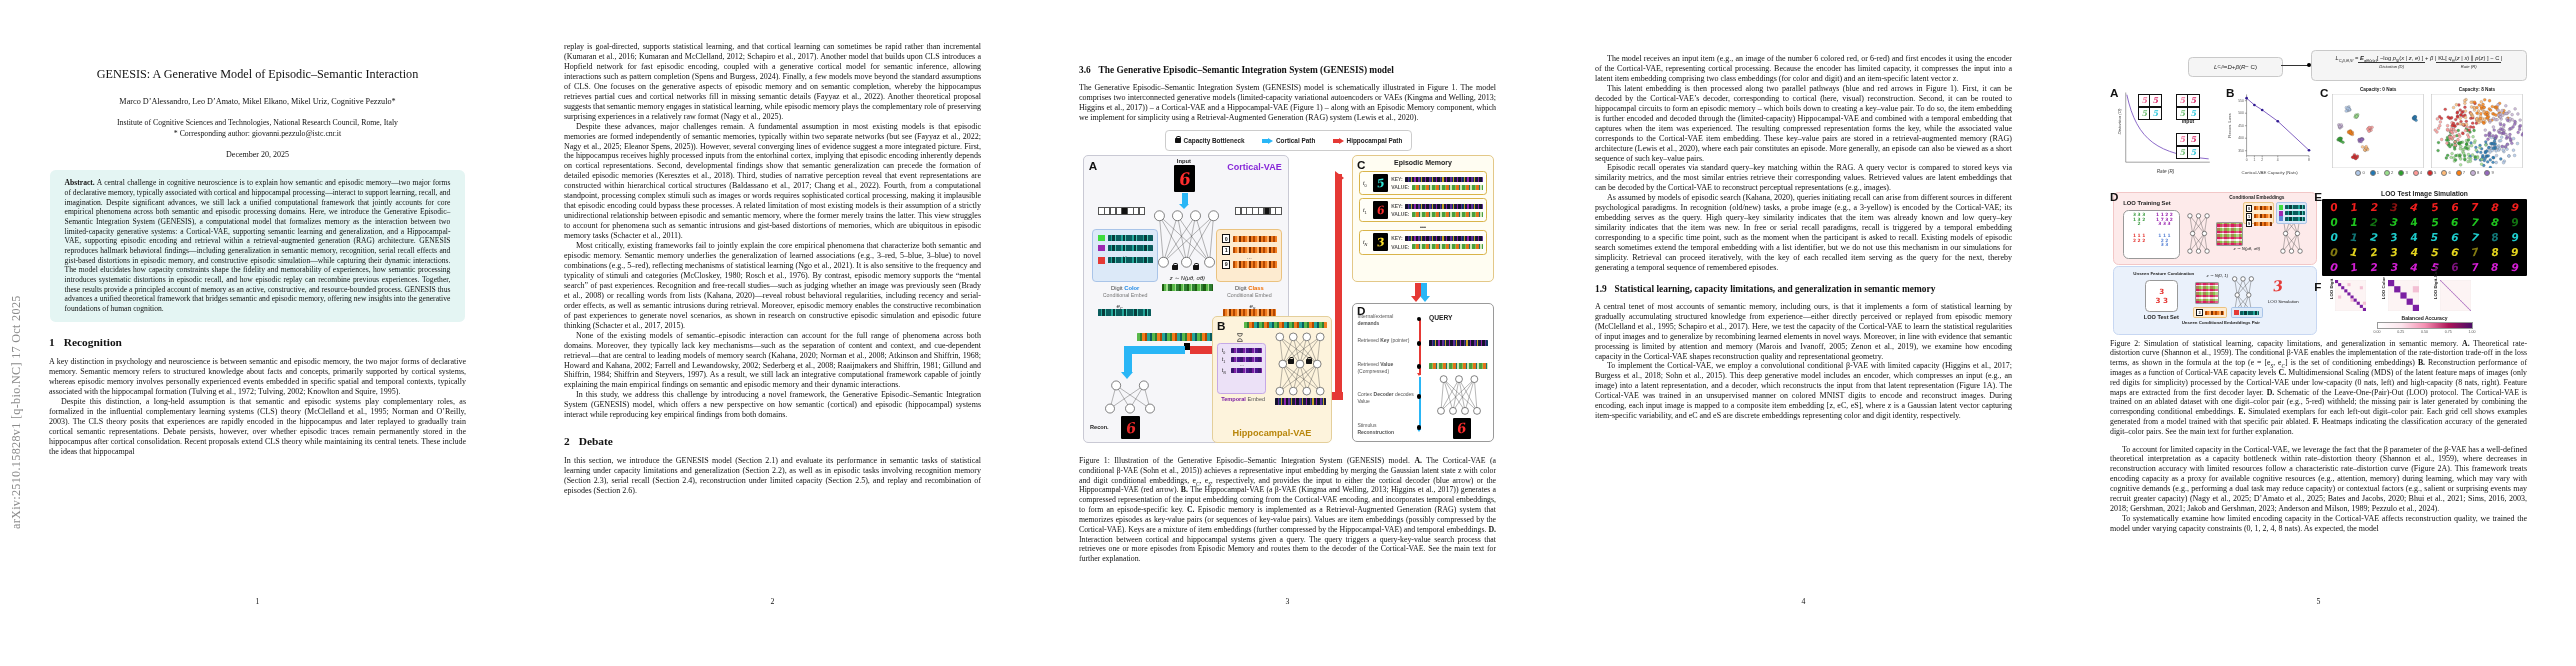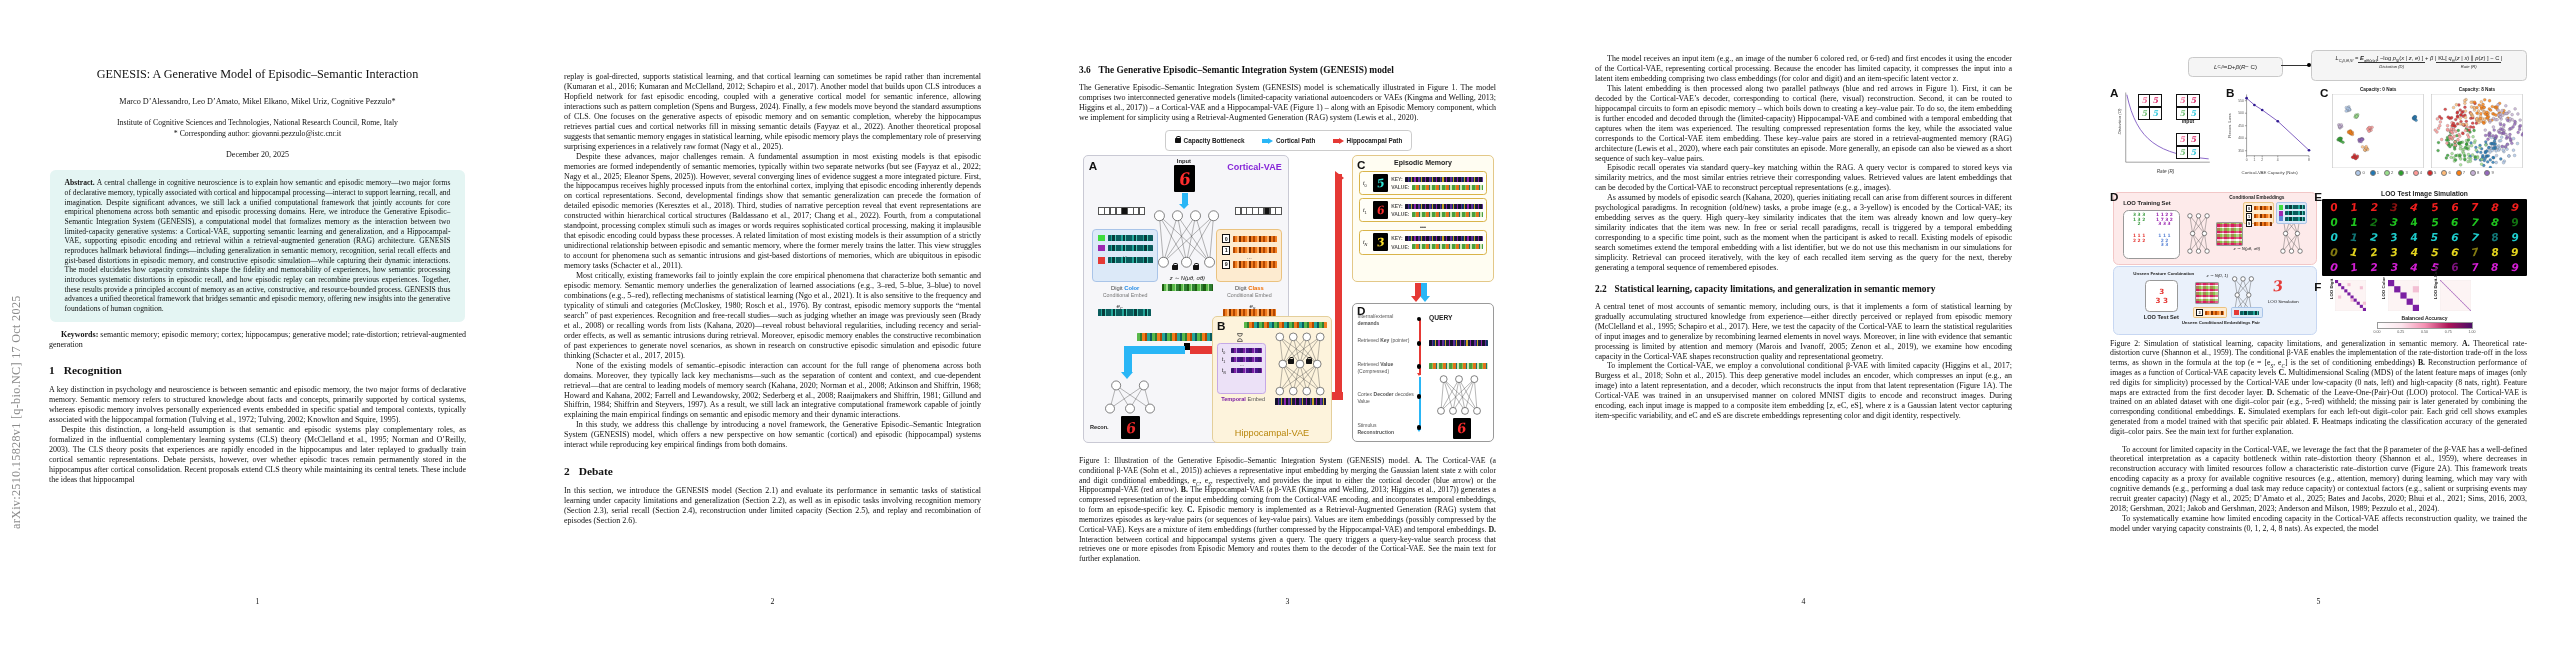--- a/index.html
+++ b/index.html
@@ -65,33 +65,32 @@
 
   <section class="page" style="left:0">
     <div class="watermark">arXiv:2510.15828v1  [q-bio.NC]  17 Oct 2025</div>
     <div class="content" style="top:66px">
       <div class="title">GENESIS: A Generative Model of Episodic–Semantic Interaction</div>
       <div class="authors">Marco D’Alessandro, Leo D’Amato, Mikel Elkano, Mikel Uriz, Cognitive Pezzulo*</div>
       <div class="affil">Institute of Cognitive Sciences and Technologies, National Research Council, Rome, Italy</div>
       <div class="affil">* Corresponding author: giovanni.pezzulo@istc.cnr.it</div>
       <div class="date">December 20, 2025</div>
       <div class="absbox"><span class="b">Abstract.</span><span>   A central challenge in cognitive neuroscience is to explain how semantic and episodic memory—two major forms of declarative memory, typically associated with cortical and hippocampal processing—interact to support learning, recall, and imagination. Despite significant advances, we still lack a unified computational framework that jointly accounts for core empirical phenomena across both semantic and episodic processing domains. Here, we introduce the Generative Episodic–Semantic Integration System (GENESIS), a computational model that formalizes memory as the interaction between two limited-capacity generative systems: a Cortical-VAE, supporting semantic learning and generalization, and a Hippocampal-VAE, supporting episodic encoding and retrieval within a retrieval-augmented generation (RAG) architecture. GENESIS reproduces hallmark behavioral findings—including generalization in semantic memory, recognition, serial recall effects and gist-based distortions in episodic memory, and constructive episodic simulation—while capturing their dynamic interactions. The model elucidates how capacity constraints shape the fidelity and memorability of experiences, how semantic processing introduces systematic distortions in episodic recall, and how episodic replay can recombine previous experiences. Together, these results provide a principled account of memory as an active, constructive, and resource-bounded process. GENESIS thus advances a unified theoretical framework that bridges semantic and episodic memory, offering new insights into the generative foundations of human cognition.</span></div>
-      <div class="kw"><span class="b">Keywords:</span><span> semantic memory; episodic memory; cortex; hippocampus; generative model; rate-distortion; retrieval-augmented generation</span></div>
       <div class="h1">
         <span>1</span>
         <span>Recognition</span>
       </div>
       <p class="p first">A key distinction in psychology and neuroscience is between semantic and episodic memory, the two major forms of declarative memory. Semantic memory refers to structured knowledge about facts and concepts, primarily supported by cortical systems, whereas episodic memory involves personally experienced events embedded in specific spatial and temporal contexts, typically associated with the hippocampal formation (Tulving et al., 1972; Tulving, 2002; Knowlton and Squire, 1995).</p>
       <p class="p">Despite this distinction, a long-held assumption is that semantic and episodic systems play complementary roles, as formalized in the influential complementary learning systems (CLS) theory (McClelland et al., 1995; Norman and O’Reilly, 2003). The CLS theory posits that experiences are rapidly encoded in the hippocampus and later replayed to gradually train cortical semantic representations. Debate persists, however, over whether episodic traces remain permanently stored in the hippocampus after cortical consolidation. Recent proposals extend CLS theory while maintaining its central tenets. These include the ideas that hippocampal</p>
     </div>
     <div class="pagenum">1</div>
   </section>
 
   <section class="page" style="left:515px">
-    <div class="content" style="top:72px">
+    <div class="content" style="top:42px">
       <p class="p first">replay is goal-directed, supports statistical learning, and that cortical learning can sometimes be rapid rather than incremental (Kumaran et al., 2016; Kumaran and McClelland, 2012; Schapiro et al., 2017). Another model that builds upon CLS introduces a Hopfield network for fast episodic encoding, coupled with a generative cortical model for semantic inference, allowing interactions such as pattern completion (Spens and Burgess, 2024). Finally, a few models move beyond the standard assumptions of CLS. One focuses on the generative aspects of episodic memory and on semantic completion, whereby the hippocampus retrieves partial cues and cortical networks fill in missing semantic details (Fayyaz et al., 2022). Another theoretical proposal suggests that semantic memory engages in statistical learning, while episodic memory plays the complementary role of preserving surprising experiences in a relatively raw format (Nagy et al., 2025).</p>
       <p class="p">Despite these advances, major challenges remain. A fundamental assumption in most existing models is that episodic memories are formed independently of semantic memories, typically within two separate networks (but see (Fayyaz et al., 2022; Nagy et al., 2025; Eleanor Spens, 2025)). However, several converging lines of evidence suggest a more integrated picture. First, the hippocampus receives highly processed inputs from the entorhinal cortex, implying that episodic encoding inherently depends on cortical representations. Second, developmental findings show that semantic generalization can precede the formation of detailed episodic memories (Keresztes et al., 2018). Third, studies of narrative perception reveal that event representations are constructed within hierarchical cortical structures (Baldassano et al., 2017; Chang et al., 2022). Fourth, from a computational standpoint, processing complex stimuli such as images or words requires sophisticated cortical processing, making it implausible that episodic encoding could bypass these processes. A related limitation of most existing models is their assumption of a strictly unidirectional relationship between episodic and semantic memory, where the former merely trains the latter. This view struggles to account for phenomena such as semantic intrusions and gist-based distortions of memories, which are ubiquitous in episodic memory tasks (Schacter et al., 2011).</p>
       <p class="p">Most critically, existing frameworks fail to jointly explain the core empirical phenomena that characterize both semantic and episodic memory. Semantic memory underlies the generalization of learned associations (e.g., 3–red, 5–blue, 3–blue) to novel combinations (e.g., 5–red), reflecting mechanisms of statistical learning (Ngo et al., 2021). It is also sensitive to the frequency and typicality of stimuli and categories (McCloskey, 1980; Rosch et al., 1976). By contrast, episodic memory supports the “mental search” of past experiences. Recognition and free-recall studies—such as judging whether an image was previously seen (Brady et al., 2008) or recalling words from lists (Kahana, 2020)—reveal robust behavioral regularities, including recency and serial-order effects, as well as semantic intrusions during retrieval. Moreover, episodic memory enables the constructive recombination of past experiences to generate novel scenarios, as shown in research on constructive episodic simulation and episodic future thinking (Schacter et al., 2017, 2015).</p>
       <p class="p">None of the existing models of semantic–episodic interaction can account for the full range of phenomena across both domains. Moreover, they typically lack key mechanisms—such as the separation of content and context, and cue-dependent retrieval—that are central to leading models of memory search (Kahana, 2020; Norman et al., 2008; Atkinson and Shiffrin, 1968; Howard and Kahana, 2002; Farrell and Lewandowsky, 2002; Sederberg et al., 2008; Raaijmakers and Shiffrin, 1981; Gillund and Shiffrin, 1984; Shiffrin and Steyvers, 1997). As a result, we still lack an integrative computational framework capable of jointly explaining the main empirical findings on semantic and episodic memory and their dynamic interactions.</p>
       <p class="p">In this study, we address this challenge by introducing a novel framework, the Generative Episodic–Semantic Integration System (GENESIS) model, which offers a new perspective on how semantic (cortical) and episodic (hippocampal) systems interact while reproducing key empirical findings from both domains.</p>
       <div class="h1">
         <span>2</span>
         <span>Debate</span>
       </div>
       <p class="p first">In this section, we introduce the GENESIS model (Section 2.1) and evaluate its performance in semantic tasks of statistical learning under capacity limitations and generalization (Section 2.2), as well as in episodic tasks involving recognition memory (Section 2.3), serial recall (Section 2.4), reconstruction under limited capacity (Section 2.5), and replay and recombination of episodes (Section 2.6).</p>
@@ -310,21 +309,21 @@
                 <span class="st st-purple" style="flex:1;height:5px"></span>
               </div>
             <div style="text-align:center;font-size:5px;line-height:5px">...</div>
             <div style="display:flex;gap:2.2px;align-items:center">
                 <span style="font-size:5.3px;width:6.7px"><span class="i">t</span><sub class="i">N</sub></span>
                 <span class="st st-purple" style="flex:1;height:5px"></span>
               </div>
           </div>
           <div style="position:absolute;left:2.2px;top:79px;width:56px;text-align:center;font-size:5.6px;color:#555"><span class="b" style="color: rgb(123, 31, 162);">Temporal</span><span> Embed</span></div>
           <div class="st st-dark" style="position:absolute;left:62px;top:81px;width:51px;height:6.1px"></div>
-          <div style="position:absolute;left:0;right:0;bottom:4.4px;text-align:center;font-size:9.2px;font-weight:normal;color:#b8860b">Hippocampal-VAE</div>
+          <div style="position:absolute;left:0;right:0;bottom:4.4px;text-align:center;font-size:9.2px;font-weight:bold;color:#b8860b">Hippocampal-VAE</div>
         </div>
 
         <div style="position:absolute;left:249px;top:262px;width:14.5px;height:7.2px;background:#e53935"></div>
         <div style="position:absolute;left:256px;top:44px;width:7.2px;height:225px;background:#e53935"></div>
         <div style="position:absolute;left:256px;top:41px;width:0;height:0;border-top:7.2px solid transparent;border-bottom:7.2px solid transparent;border-left:9px solid #e53935"></div>
 
         <div class="panel" style="left:273px;top:25px;width:142px;height:127px;background:#fffdf2;border:0.6px solid #e3c888">
           <span class="plet" style="position:absolute;left:3.9px;top:1.1px">C</span>
           <div style="position:absolute;left:0;right:0;top:2.8px;text-align:center;font-size:7px;font-weight:bold">Episodic Memory</div>
           <div style="position:absolute;left:5.6px;top:14.5px;right:5.6px">
@@ -436,21 +435,21 @@
     <div class="pagenum">3</div>
   </section>
 
   <section class="page" style="left:1546px">
     <div class="content" style="top:54px">
       <p class="p">The model receives an input item (e.g., an image of the number 6 colored red, or 6-red) and first encodes it using the encoder of the Cortical-VAE, representing cortical processing. Because the encoder has limited capacity, it compresses the input into a latent item embedding comprising two class embeddings (for color and digit) and an item-specific latent vector z.</p>
       <p class="p">This latent embedding is then processed along two parallel pathways (blue and red arrows in Figure 1). First, it can be decoded by the Cortical-VAE’s decoder, corresponding to cortical (here, visual) reconstruction. Second, it can be routed to hippocampal circuits to form an episodic memory – which boils down to creating a key–value pair. To do so, the item embedding is further encoded and decoded through the (limited-capacity) Hippocampal-VAE and combined with a temporal embedding that captures when the item was experienced. The resulting compressed representation forms the key, while the associated value corresponds to the Cortical-VAE item embedding. These key–value pairs are stored in a retrieval-augmented memory (RAG) architecture (Lewis et al., 2020), where each pair constitutes an episode. More generally, an episode can also be viewed as a short sequence of such key–value pairs.</p>
       <p class="p">Episodic recall operates via standard query–key matching within the RAG. A query vector is compared to stored keys via similarity metrics, and the most similar entries retrieve their corresponding values. Retrieved values are latent embeddings that can be decoded by the Cortical-VAE to reconstruct perceptual representations (e.g., images).</p>
       <p class="p">As assumed by models of episodic search (Kahana, 2020), queries initiating recall can arise from different sources in different psychological paradigms. In recognition (old/new) tasks, a probe image (e.g., a 3-yellow) is encoded by the Cortical-VAE; its embedding serves as the query. High query–key similarity indicates that the item was already known and low query–key similarity indicates that the item was new. In free or serial recall paradigms, recall is triggered by a temporal embedding corresponding to a specific time point, such as the moment when the participant is asked to recall. Existing models of episodic search sometimes extend the temporal embedding with a list identifier, but we do not use this mechanism in our simulations for simplicity. Retrieval can proceed iteratively, with the key of each recalled item serving as the query for the next, thereby generating a temporal sequence of remembered episodes.</p>
       <div class="h2">
-        <span>2.2</span>
+        <span>1.9</span>
         <span style="max-width:367px">Statistical learning, capacity limitations, and generalization in semantic memory</span>
       </div>
       <p class="p first">A central tenet of most accounts of semantic memory, including ours, is that it implements a form of statistical learning by gradually accumulating structured knowledge from experience—either directly perceived or replayed from episodic memory (McClelland et al., 1995; Schapiro et al., 2017). Here, we test the capacity of the Cortical-VAE to learn the statistical regularities of input images and to generalize by recombining learned elements in novel ways. Moreover, in line with evidence that semantic processing is limited by attention and memory (Marois and Ivanoff, 2005; Zenon et al., 2019), we examine how encoding capacity in the Cortical-VAE shapes reconstruction quality and representational geometry.</p>
       <p class="p">To implement the Cortical-VAE, we employ a convolutional conditional β-VAE with limited capacity (Higgins et al., 2017; Burgess et al., 2018; Sohn et al., 2015). This deep generative model includes an encoder, which compresses an input (e.g., an image) into a latent representation, and a decoder, which reconstructs the input from that latent representation (Figure 1A). The Cortical-VAE was trained in an unsupervised manner on colored MNIST digits to encode and reconstruct images. During encoding, each input image is mapped to a composite item embedding [z, eC, eS], where z is a Gaussian latent vector capturing item-specific variability, and eC and eS are discrete embeddings representing color and digit identity, respectively.</p>
     </div>
     <div class="pagenum">4</div>
   </section>
 
   <section class="page" style="left:2061px">
     <div class="content" style="top:50px">

